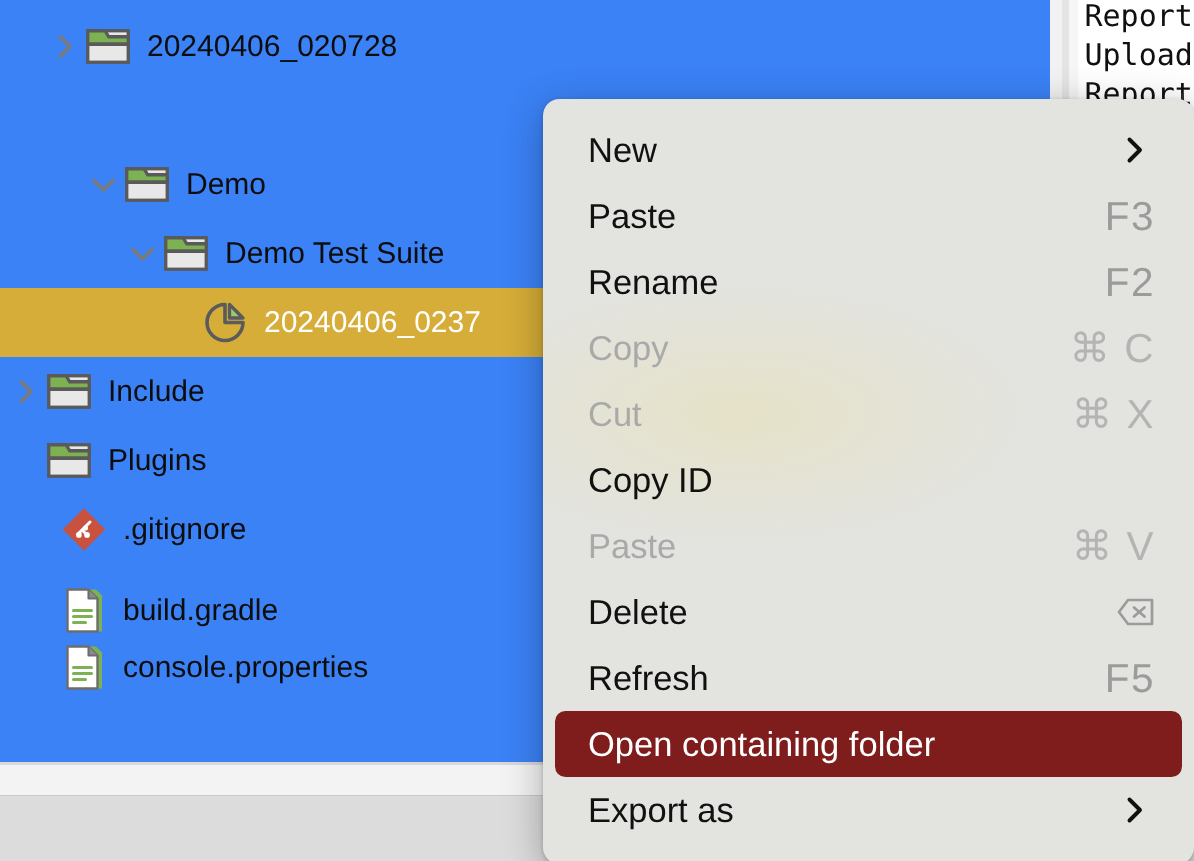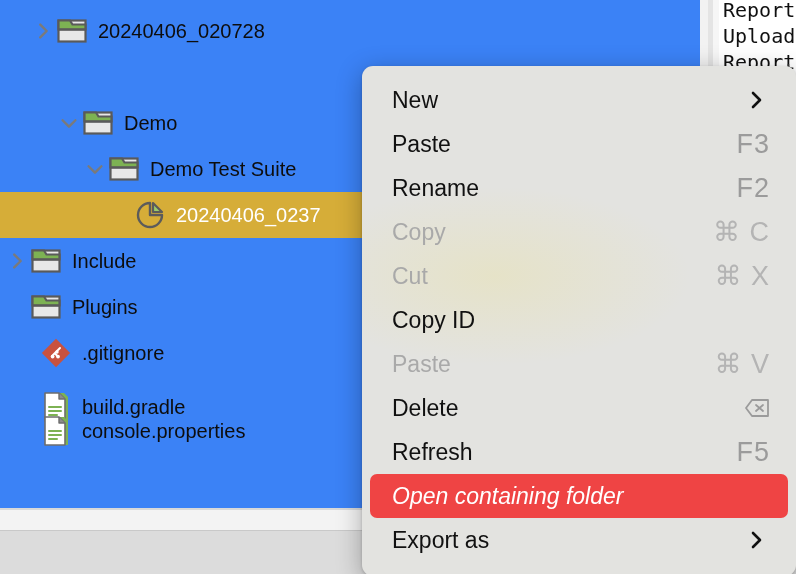--- a/index.html
+++ b/index.html
@@ -82,21 +82,21 @@
     border-radius: 7px;
     font-size: 23px; color: #111111;
   }
   .ctx-item .ctx-label { margin-left: 22px; }
   .ctx-item .ctx-accel {
     margin-left: auto; margin-right: 18px;
     color: #9b9b9b; font-size: 27px; letter-spacing: 1px;
   }
   .ctx-item.disabled { color: #a9a9a9; }
   .ctx-item.disabled .ctx-accel { color: #b4b4b4; }
-  .ctx-item.highlight { background: #ef4444; color: #ffffff; font-style: italic; }
+  .ctx-item.highlight { background: #7f1d1d; color: #ffffff; }
   .ctx-item.highlight .ctx-label { color: #ffffff; }
   .ctx-chevron { margin-left: auto; margin-right: 20px; display: flex; align-items: center; }
   .ctx-delete-glyph { margin-left: auto; margin-right: 18px; display: flex; align-items: center; }
 
   
   .menu-sheen {
     position: absolute; left: 0px; top: 120px; width: 330px; height: 180px;
     background: radial-gradient(ellipse at 40% 50%, rgba(232,226,180,0.55) 0%, rgba(232,226,180,0.0) 70%);
     pointer-events: none;
   }
@@ -223,21 +223,21 @@
             <path d="M17 2 V8 H23" fill="#8c8c8c" stroke="#6d6d6d" stroke-width="1.4" stroke-linejoin="round"></path>
             <g stroke="#7db253" stroke-width="2" stroke-linecap="round">
               <line x1="7" y1="16" x2="19" y2="16"></line>
               <line x1="7" y1="20" x2="19" y2="20"></line>
               <line x1="7" y1="24" x2="15" y2="24"></line>
             </g>
           </svg>
         </div>
         <span class="row-label">build.gradle</span>
       </div>
-      <div class="tree-row" style="top: 408px;">
+      <div class="tree-row" style="top: 422px;">
         <div style="width: 14px; flex: 0 0 14px;"></div>
         <div class="twisty"></div>
         <div class="icon-slot">
           <svg width="28" height="32" viewBox="0 0 28 32">
             <path d="M8 2 H22 L26 6 V30 H8 Z" fill="#7db253"></path>
             <path d="M3 2 H17 L23 8 V30 H3 Z" fill="#ffffff" stroke="#6d6d6d" stroke-width="1.6" stroke-linejoin="round"></path>
             <path d="M17 2 V8 H23" fill="#8c8c8c" stroke="#6d6d6d" stroke-width="1.4" stroke-linejoin="round"></path>
             <g stroke="#7db253" stroke-width="2" stroke-linecap="round">
               <line x1="7" y1="16" x2="19" y2="16"></line>
               <line x1="7" y1="20" x2="19" y2="20"></line>

